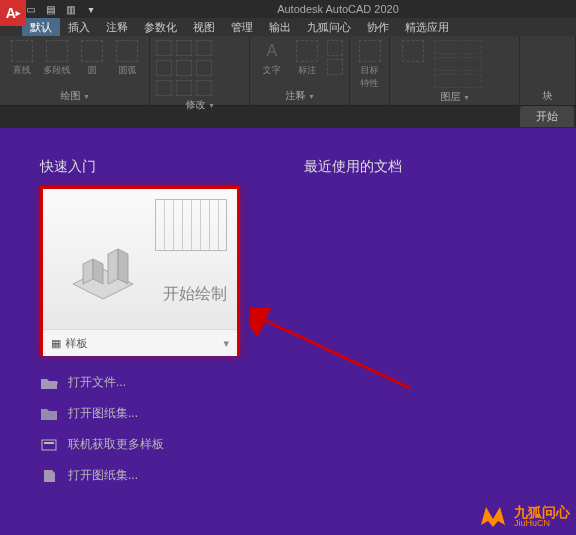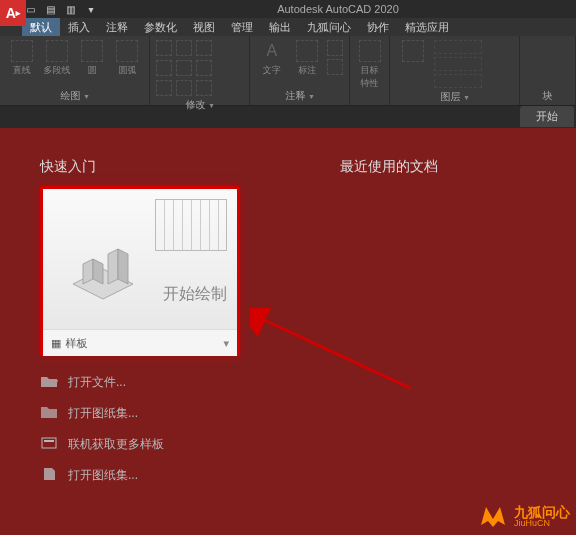--- a/index.html
+++ b/index.html
@@ -23,34 +23,34 @@
   .big-btn .lbl { color: #888; font-size: 9px; }
   .small-grid { display: grid; grid-template-columns: repeat(3, 16px); gap: 4px; }
   .small-ico { width: 16px; height: 16px; border: 1px dashed #666; opacity: 0.5; }
   .col2 { display: flex; flex-direction: column; gap: 3px; }
   .wide-btn { width: 48px; height: 14px; border: 1px dashed #555; opacity: 0.5; }
   
   .doc-tabs { height: 22px; background: #2a2a2a; display: flex; align-items: flex-end; padding-left: 6px; flex-direction: column; }
   .doc-tab { background: #444; color: #ccc; font-size: 11px; padding: 3px 16px; border-top-left-radius: 3px; border-top-right-radius: 3px; margin-right: 2px; }
   .plus-tab { color: #888; font-size: 14px; padding: 0 8px; }
   
-  .start-area { background: #7f1d1d; height: calc(535px - 18px - 18px - 70px - 22px); padding: 30px 40px; display: flex; gap: 80px; position: relative; }
+  .start-area { background: #4c1d95; height: calc(535px - 18px - 18px - 70px - 22px); padding: 30px 40px; display: flex; gap: 44px; position: relative; }
   .col-left { width: 220px; }
   .section-title { color: #ddd; font-size: 14px; margin-bottom: 10px; }
   
   .template-card { border: 3px solid #d30000; background: #fff; width: 200px; height: 170px; box-shadow: 0 0 8px rgba(211,0,0,0.5); }
   .card-img { height: 140px; background: linear-gradient(#fafafa, #e8e8e8); position: relative; overflow: hidden; }
   .card-img::before { content: ""; position: absolute; top: 10px; right: 10px; width: 70px; height: 50px; border: 1px solid #bbb; background: repeating-linear-gradient(90deg, transparent 0 8px, #ccc 8px 9px); }
   .iso-shape { position: absolute; left: 20px; top: 45px; width: 90px; height: 70px; }
   .card-label { position: absolute; right: 10px; bottom: 24px; color: #888; font-size: 16px; }
   .card-footer { height: 27px; background: #f5f5f5; border-top: 1px solid #ddd; display: flex; align-items: center; padding: 0 8px; color: #555; font-size: 11px; gap: 4px; }
   .card-footer .dd { margin-left: auto; color: #888; }
   
   .link-list { margin-top: 16px; display: flex; flex-direction: column; gap: 10px; }
-  .link-item { display: flex; gap: 10px; color: #b8b8b8; font-size: 12px; padding: 2px 0; }
+  .link-item { display: flex; align-items: center; gap: 10px; color: #b8b8b8; font-size: 12px; padding: 2px 0; }
   .link-ico { width: 18px; height: 14px; display: flex; align-items: center; justify-content: center; }
   
   .arrow { position: absolute; top: 180px; left: 250px; }
   
   .watermark { position: absolute; bottom: 6px; right: 6px; display: flex; align-items: center; gap: 6px; }
   .wm-logo { width: 30px; height: 26px; }
   .wm-text { display: flex; flex-direction: column; line-height: 1; }
   .wm-cn { color: #ff8c00; font-size: 14px; font-weight: bold; }
   .wm-en { color: #ff8c00; font-size: 9px; }
   

